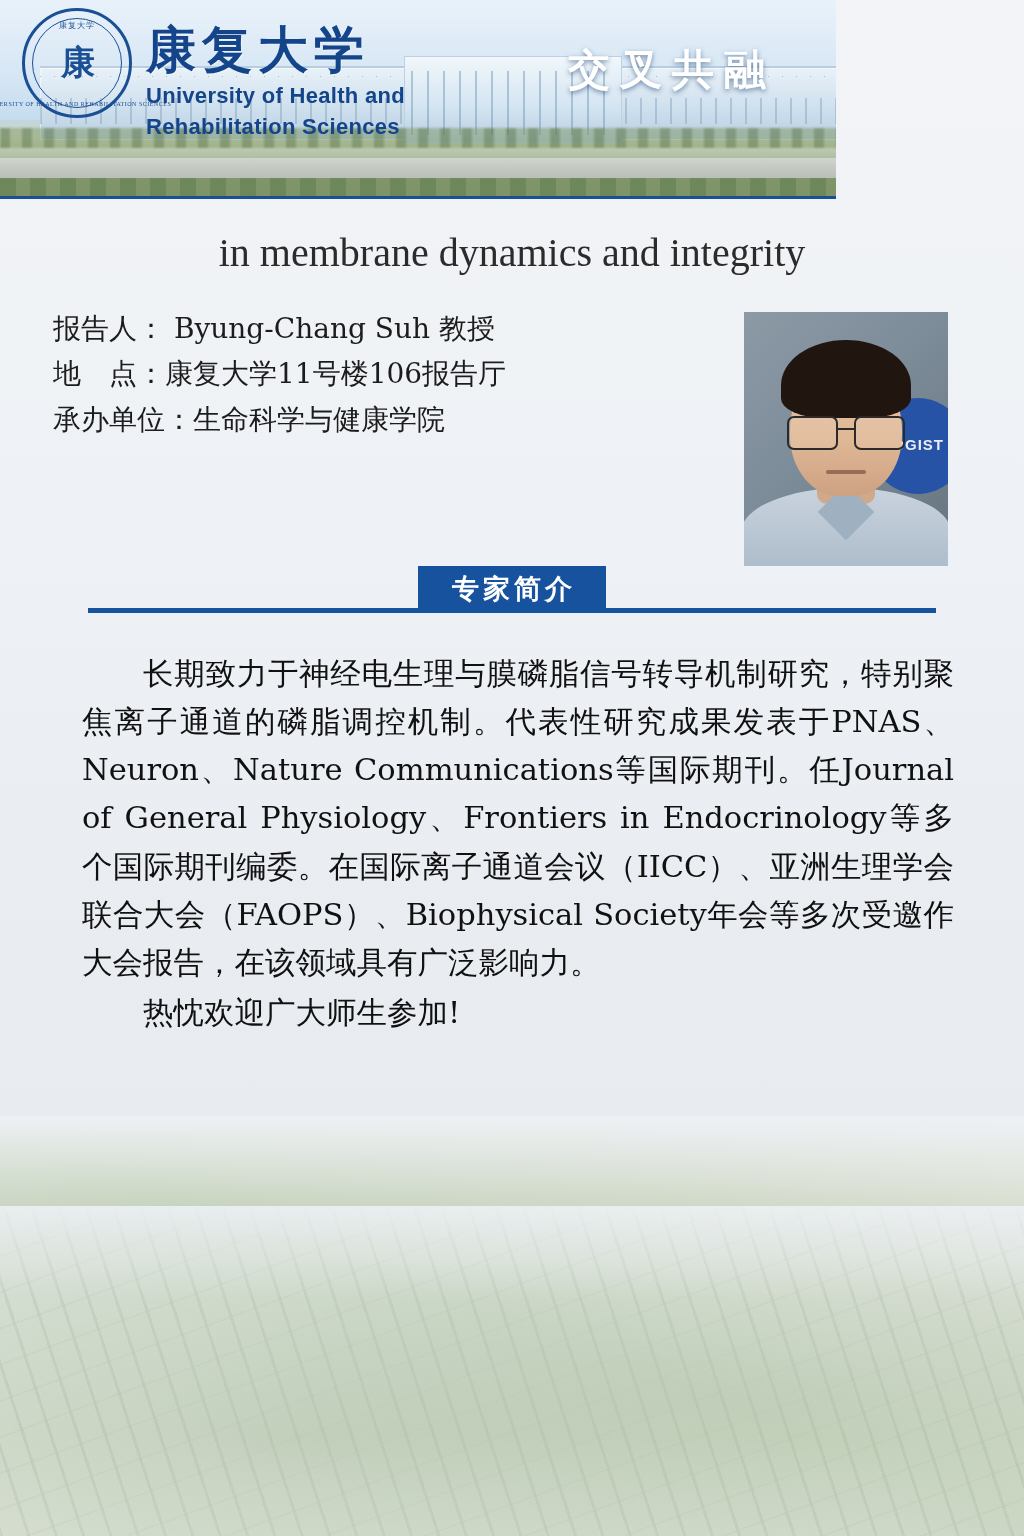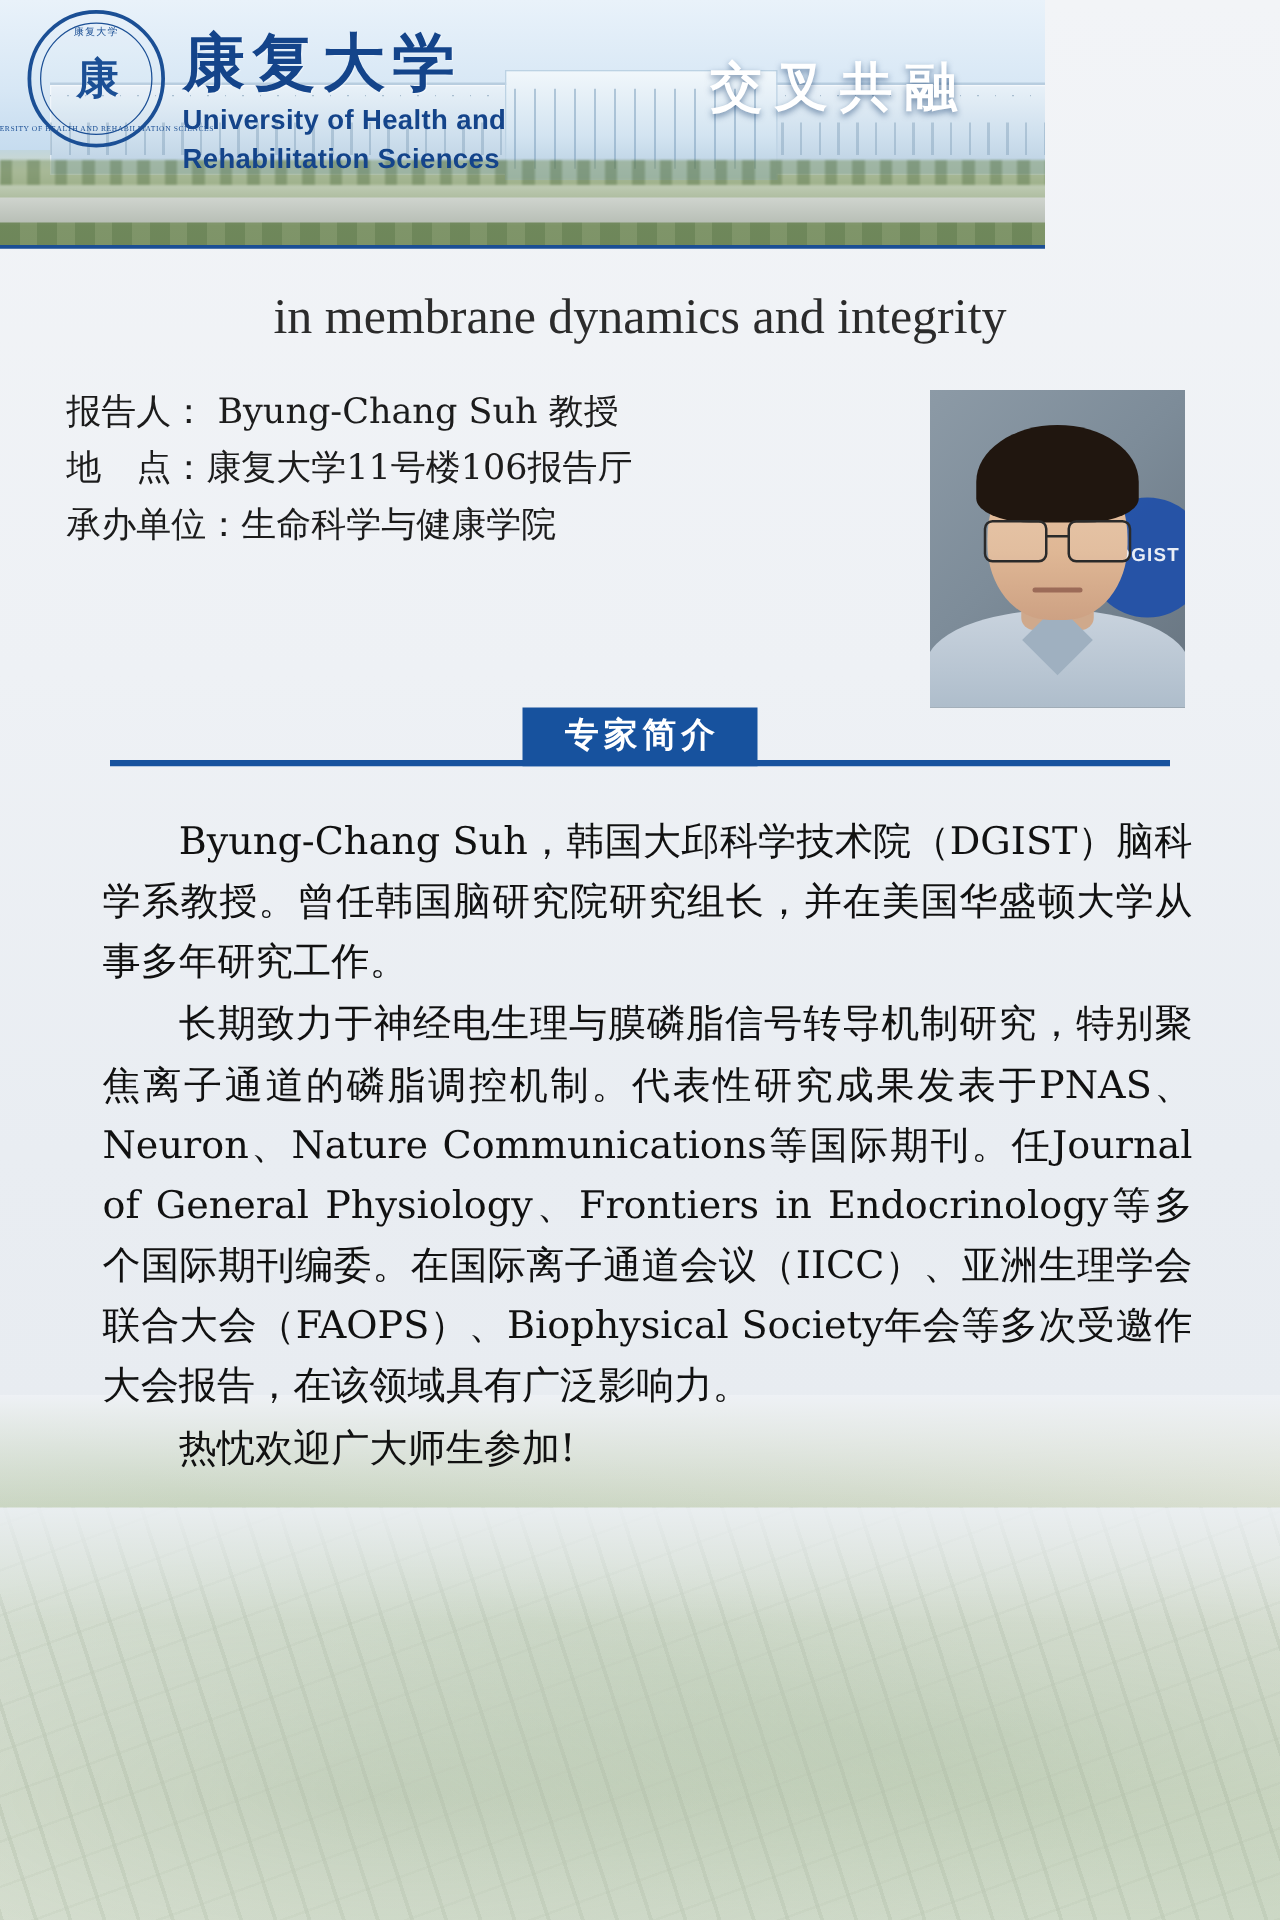--- a/index.html
+++ b/index.html
@@ -449,19 +449,18 @@
         <div class="p-mouth"></div>
       </div>
     </div>
 
     <div class="section-bar">
       <div class="section-rule"></div>
       <div class="section-pill">专家简介</div>
     </div>
 
     <div class="bio">
-      <p>Byung-Chang Suh，韩国大邱科学技术院（DGIST）脑科学系教授。曾任韩国脑研究院研究组长，并在美国华盛顿大学从事多年研究工作。</p>
       <p>长期致力于神经电生理与膜磷脂信号转导机制研究，特别聚焦离子通道的磷脂调控机制。代表性研究成果发表于PNAS、Neuron、Nature Communications等国际期刊。任Journal of General Physiology、Frontiers in Endocrinology等多个国际期刊编委。在国际离子通道会议（IICC）、亚洲生理学会联合大会（FAOPS）、Biophysical Society年会等多次受邀作大会报告，在该领域具有广泛影响力。</p>
       <p>热忱欢迎广大师生参加!</p>
     </div>
   </div>
 
 </div>
 
 </body></html>

